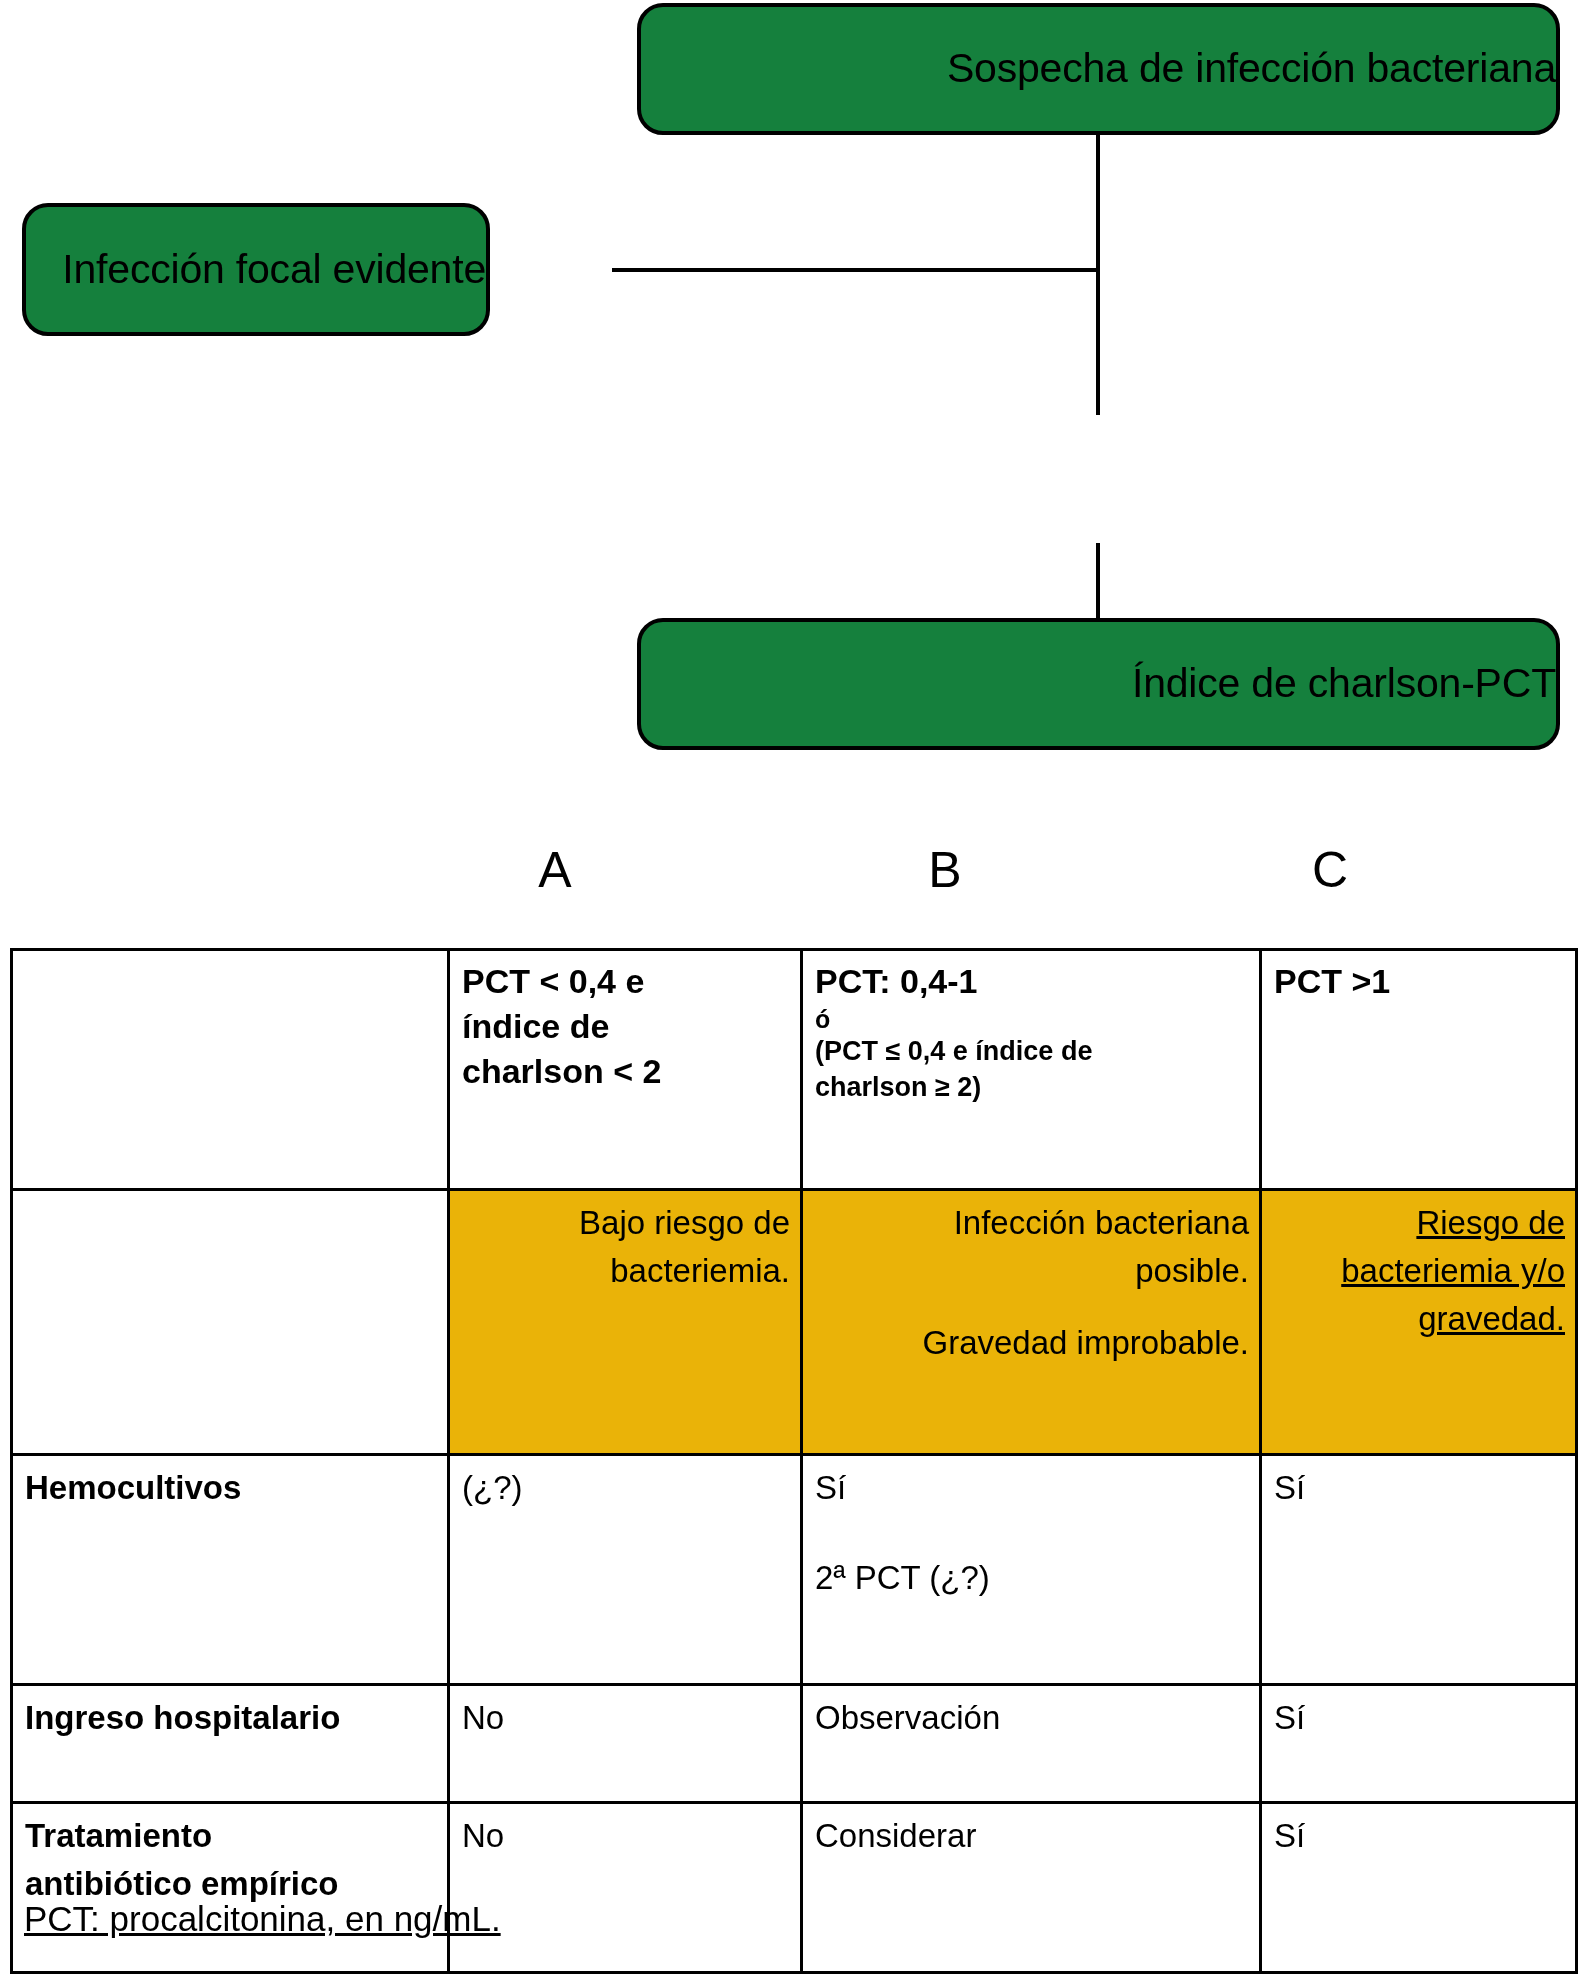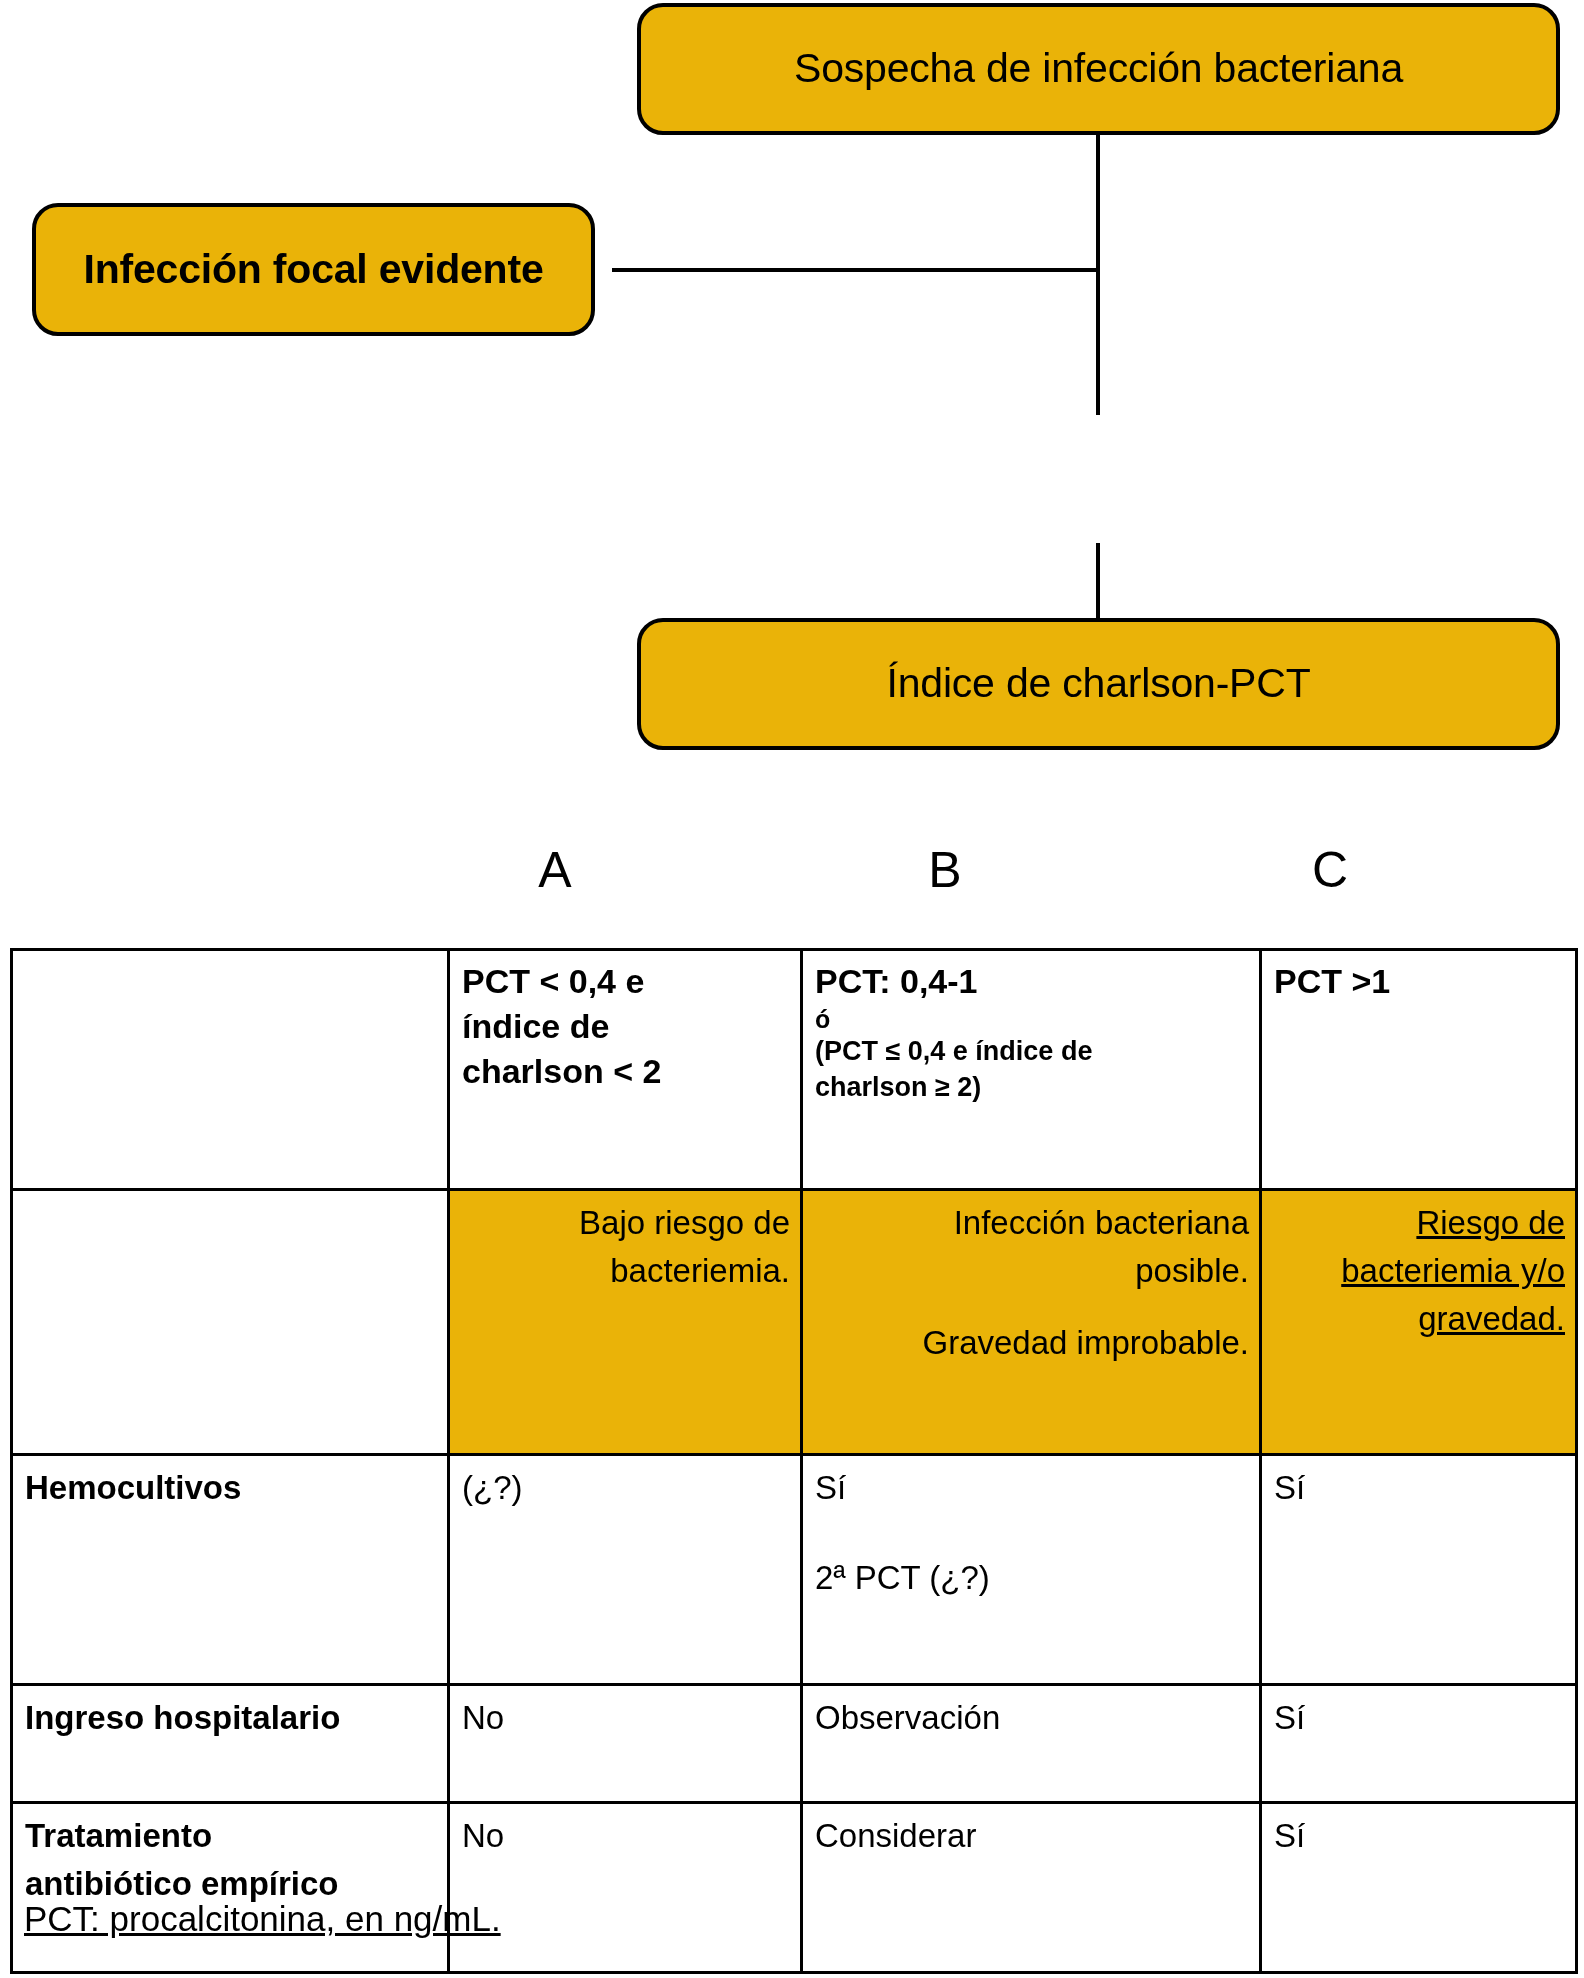--- a/index.html
+++ b/index.html
@@ -19,44 +19,43 @@
   
   #flowchart {
     position: absolute;
     left: 0;
     top: 0;
     width: 1584px;
     height: 790px;
   }
   .node {
     position: absolute;
-    background: #eab308;
+    background: #15803d;
     border: 4px solid #000000;
     border-radius: 26px;
     box-sizing: border-box;
     display: flex;
     align-items: center;
-    justify-content: center;
+    justify-content: flex-end;
     text-align: center;
     font-size: 41px;
     line-height: 1.12;
     letter-spacing: -0.2px;
   }
   #node-sospecha {
     left: 637px;
     top: 3px;
     width: 923px;
     height: 132px;
   }
   #node-focal {
-    left: 32px;
+    left: 22px;
     top: 203px;
-    width: 563px;
+    width: 468px;
     height: 133px;
-    font-weight: bold;
   }
   #node-nodiag {
     left: 637px;
     top: 413px;
     width: 923px;
     height: 131px;
   }
   #node-indice {
     left: 637px;
     top: 618px;

